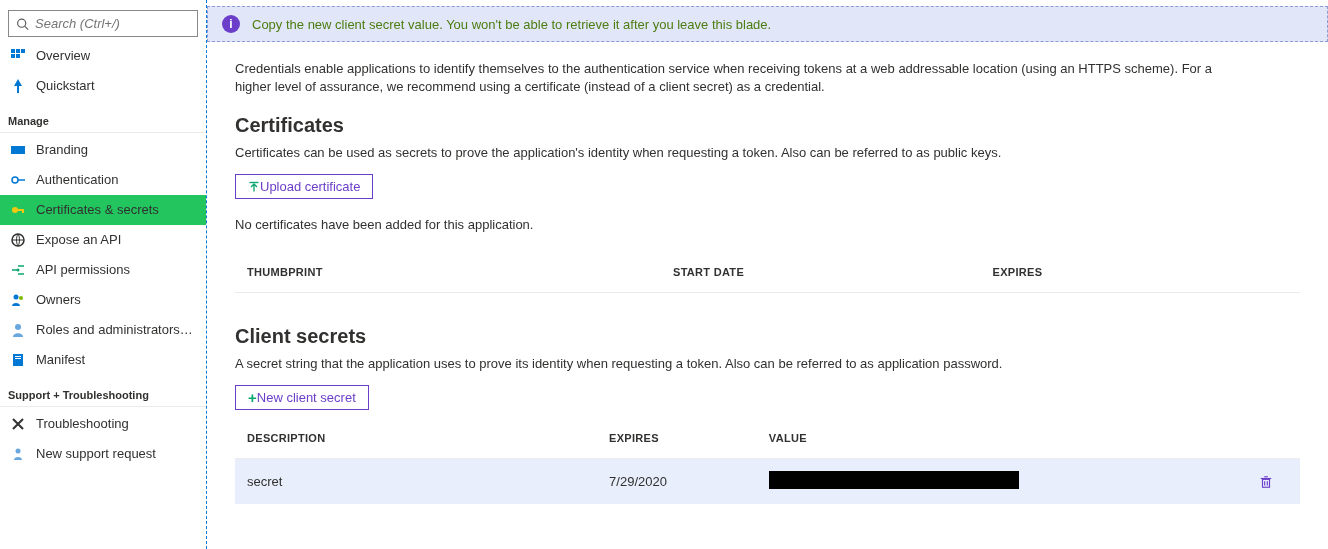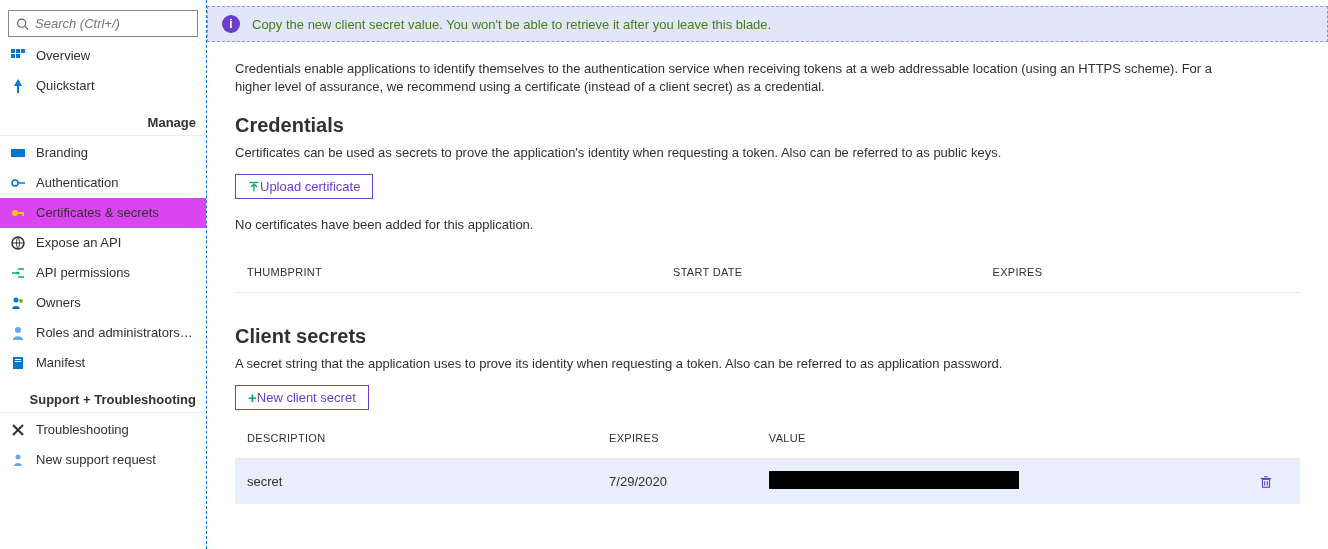--- a/index.html
+++ b/index.html
@@ -45,29 +45,28 @@
 .nav-item {
   display: flex;
   align-items: flex-start;
   gap: 10px;
   padding: 7px 10px;
   cursor: pointer;
   white-space: nowrap;
   overflow: hidden;
   text-overflow: ellipsis;
 }
-.nav-item.active { background: #d946ef; }
+.nav-item.active { background: #22c55e; }
 .nav-icon { width: 16px; height: 16px; display: inline-flex; align-items: center; justify-content: center; flex-shrink: 0; }
 .nav-section {
   font-weight: 600;
   padding: 14px 10px 5px 8px;
-  font-size: 13px;
+  font-size: 11px;
   border-bottom: 1px solid #edebe9;
   margin-bottom: 2px;
-  text-align: right;
 }
 .content {
   flex: 1;
   overflow: auto;
   padding: 0 28px 28px 28px;
   position: relative;
 }
 .info-banner {
   background: #e1e7f9;
   border: 1px dashed #8a9bd4;
@@ -95,21 +94,21 @@
   cursor: pointer;
   display: inline-flex;
   align-items: center;
 }
 .btn .bicon { font-weight: 600; }
 .empty-msg { margin: 18px 0 20px 0; }
 table.grid { width: 100%; border-collapse: collapse; margin-top: 8px; }
 table.grid th {
   text-align: left;
   font-size: 11px;
-  font-weight: 400;
+  font-weight: 700;
   letter-spacing: .3px;
   padding: 14px 12px;
   border-bottom: 1px solid #edebe9;
 }
 table.grid td {
   padding: 12px 12px;
   font-size: 13px;
 }
 tr.highlight { background: #e8eefb; }
 .secret-value {
@@ -260,21 +259,21 @@
 
 <div class="content">
 
   <div class="info-banner">
     <span class="info-icon">i</span>
     <span class="msg">Copy the new client secret value. You won't be able to retrieve it after you leave this blade.</span>
   </div>
 
   <p class="desc">Credentials enable applications to identify themselves to the authentication service when receiving tokens at a web addressable location (using an HTTPS scheme). For a higher level of assurance, we recommend using a certificate (instead of a client secret) as a credential.</p>
 
-  <h2 class="section">Credentials</h2>
+  <h2 class="section">Certificates</h2>
   <p class="subdesc">Certificates can be used as secrets to prove the application's identity when requesting a token. Also can be referred to as public keys.</p>
   <button class="btn">
     <span class="bicon">
       <svg width="12" height="12" viewBox="0 0 16 16">
           <path d="M8 14 L8 4 M4 8 L8 4 L12 8" stroke="#0aa66e" stroke-width="1.8" fill="none"></path>
           <line x1="2" y1="2" x2="14" y2="2" stroke="#0aa66e" stroke-width="1.8"></line>
         </svg>
     </span>
     <span>Upload certificate</span>
   </button>

